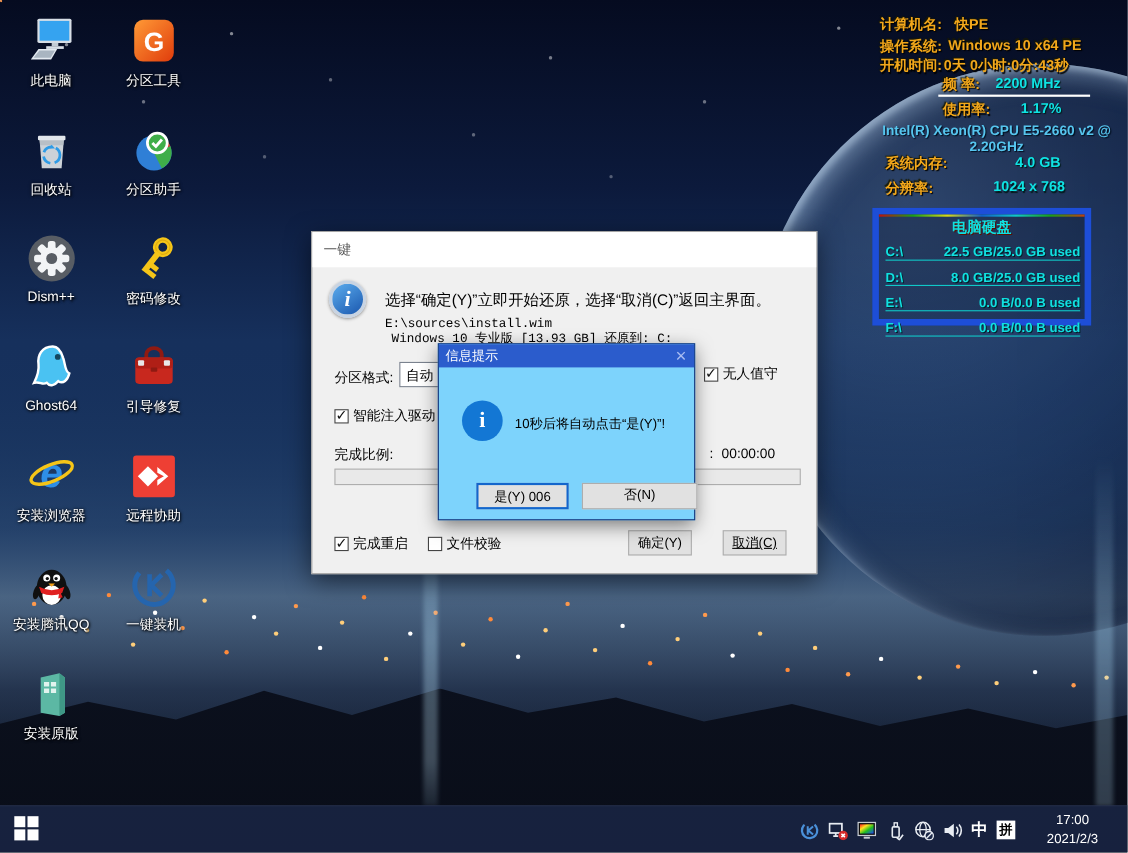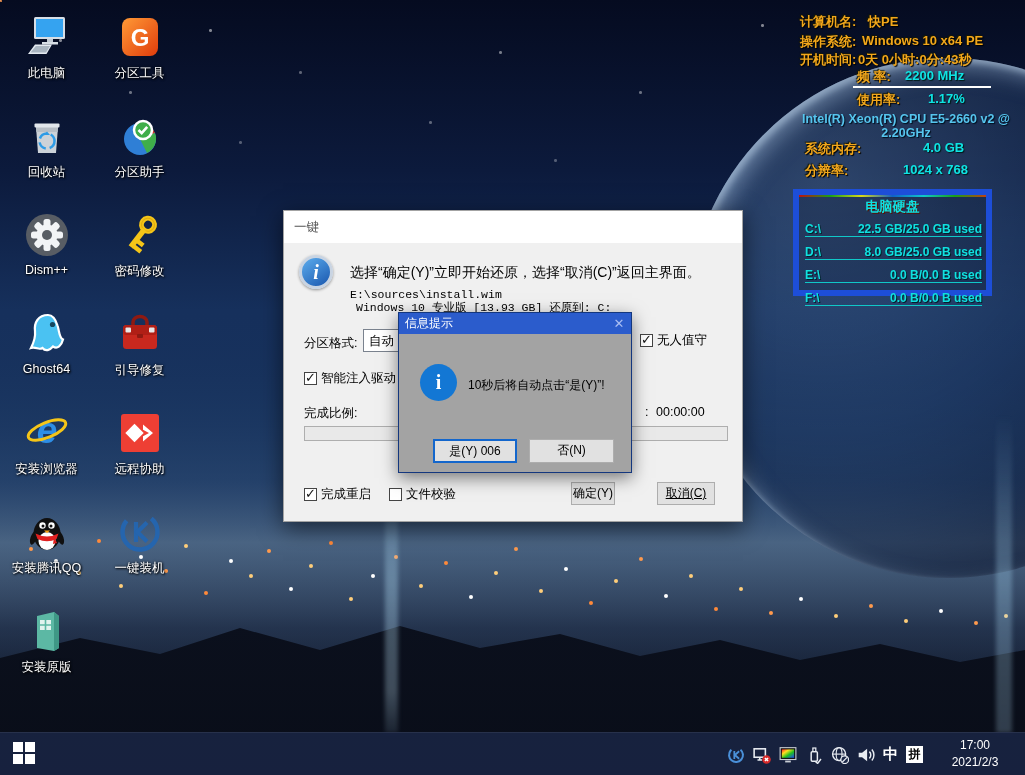--- a/index.html
+++ b/index.html
@@ -83,35 +83,35 @@
   .combo { position:absolute; left:79px; top:118px; width:122px; height:23px; background:#fff;
            border:1px solid #7a828e; font-size:12.5px; padding:3px 0 0 5px; }
   .combo .arrow { position:absolute; right:1px; top:1px; width:18px; height:19px; background:#e6e6e6;
                   color:#444; font-size:9px; text-align:center; line-height:19px; }
   .cbrow { position:absolute; display:flex; align-items:center; gap:4px; font-size:12.5px; color:#000; white-space:nowrap; }
   .cb { width:13px; height:13px; background:#fff; border:1px solid #444; position:relative; flex:none; }
   .cb.checked::after { content:"✓"; position:absolute; left:0px; top:-3px; font-size:13px; color:#111; font-weight:bold; }
   .pbar { position:absolute; left:20px; top:215px; width:424px; height:15px; background:#e9e9e9; border:1px solid #aeaeae; }
   .btn { position:absolute; height:23px; background:#e1e1e1; border:1px solid #adadad; font-size:12px; color:#000;
          text-align:center; line-height:21px; cursor:default; }
-  .ok-btn { left:287px; top:271px; width:44px; }
+  .ok-btn { left:287px; top:271px; width:58px; }
   .cancel-btn { left:373px; top:271px; width:58px;text-decoration:underline; }
 
   
   .modal { position:absolute; left:398px; top:312px; width:234px; height:161px; z-index:8;
-           background:#a3a3a3; border:1px solid #14377e; box-shadow:0 5px 16px rgba(0,0,0,.5); }
+           background:#7dd3fc; border:1px solid #14377e; box-shadow:0 5px 16px rgba(0,0,0,.5); }
   .modal-title { height:21px; background:#2b5ccc; color:#fff; font-size:12px; line-height:21px; padding-left:6px;
                  display:flex; justify-content:space-between; }
   .modal-close { width:24px; text-align:center; color:#a9bdf2; font-size:13px; cursor:default; }
   .modal-badge { position:absolute; left:21px; top:51px; width:37px; height:37px; border-radius:50%; background:#1377d4;
                  color:#fff; font-family:"Liberation Serif","DejaVu Serif",serif; font-weight:bold; font-size:20px;
                  text-align:center; line-height:37px; }
   .modal-msg { position:absolute; left:69px; top:64px; font-size:12px; color:#000; white-space:nowrap; }
   .yes-btn { left:34px; top:126px; width:84px; height:24px; border:2px solid #1366cc; line-height:20px; }
-  .no-btn { left:130px; top:126px; width:85px; height:24px; }
+  .no-btn { left:130px; top:126px; width:105px; height:24px; }
 
   
   .taskbar { position:absolute; left:0; bottom:0; width:1025px; height:43px; z-index:10;
              background:rgba(25,36,66,.93); border-top:1px solid rgba(255,255,255,.07);
              display:flex; align-items:center; }
   .start { margin-left:13px; width:24px; height:24px; display:grid; grid-template-columns:10px 10px;
            grid-template-rows:10px 10px; gap:2px; cursor:default; }
   .start div { background:#fff; }
   .tray { position:absolute; right:102px; top:0; height:43px; display:flex; align-items:center; gap:8px; }
   .tray-icon { width:18px; height:18px; display:flex; align-items:center; justify-content:center; }

